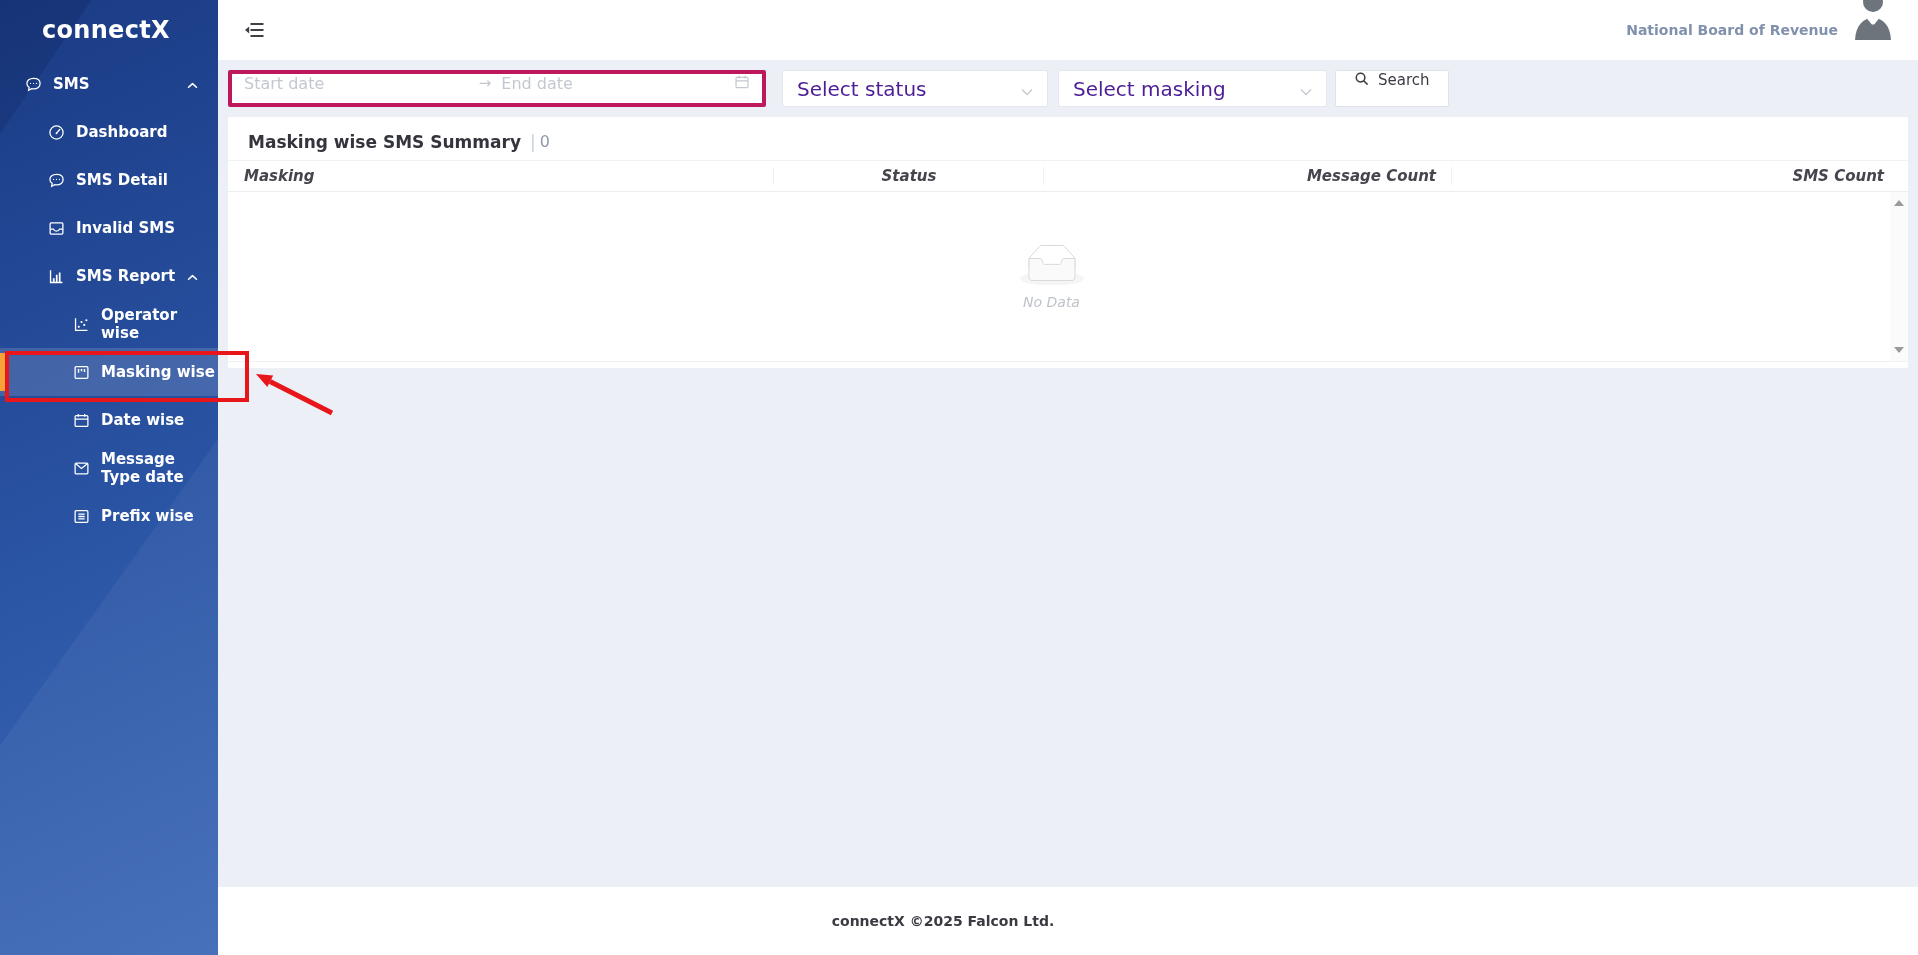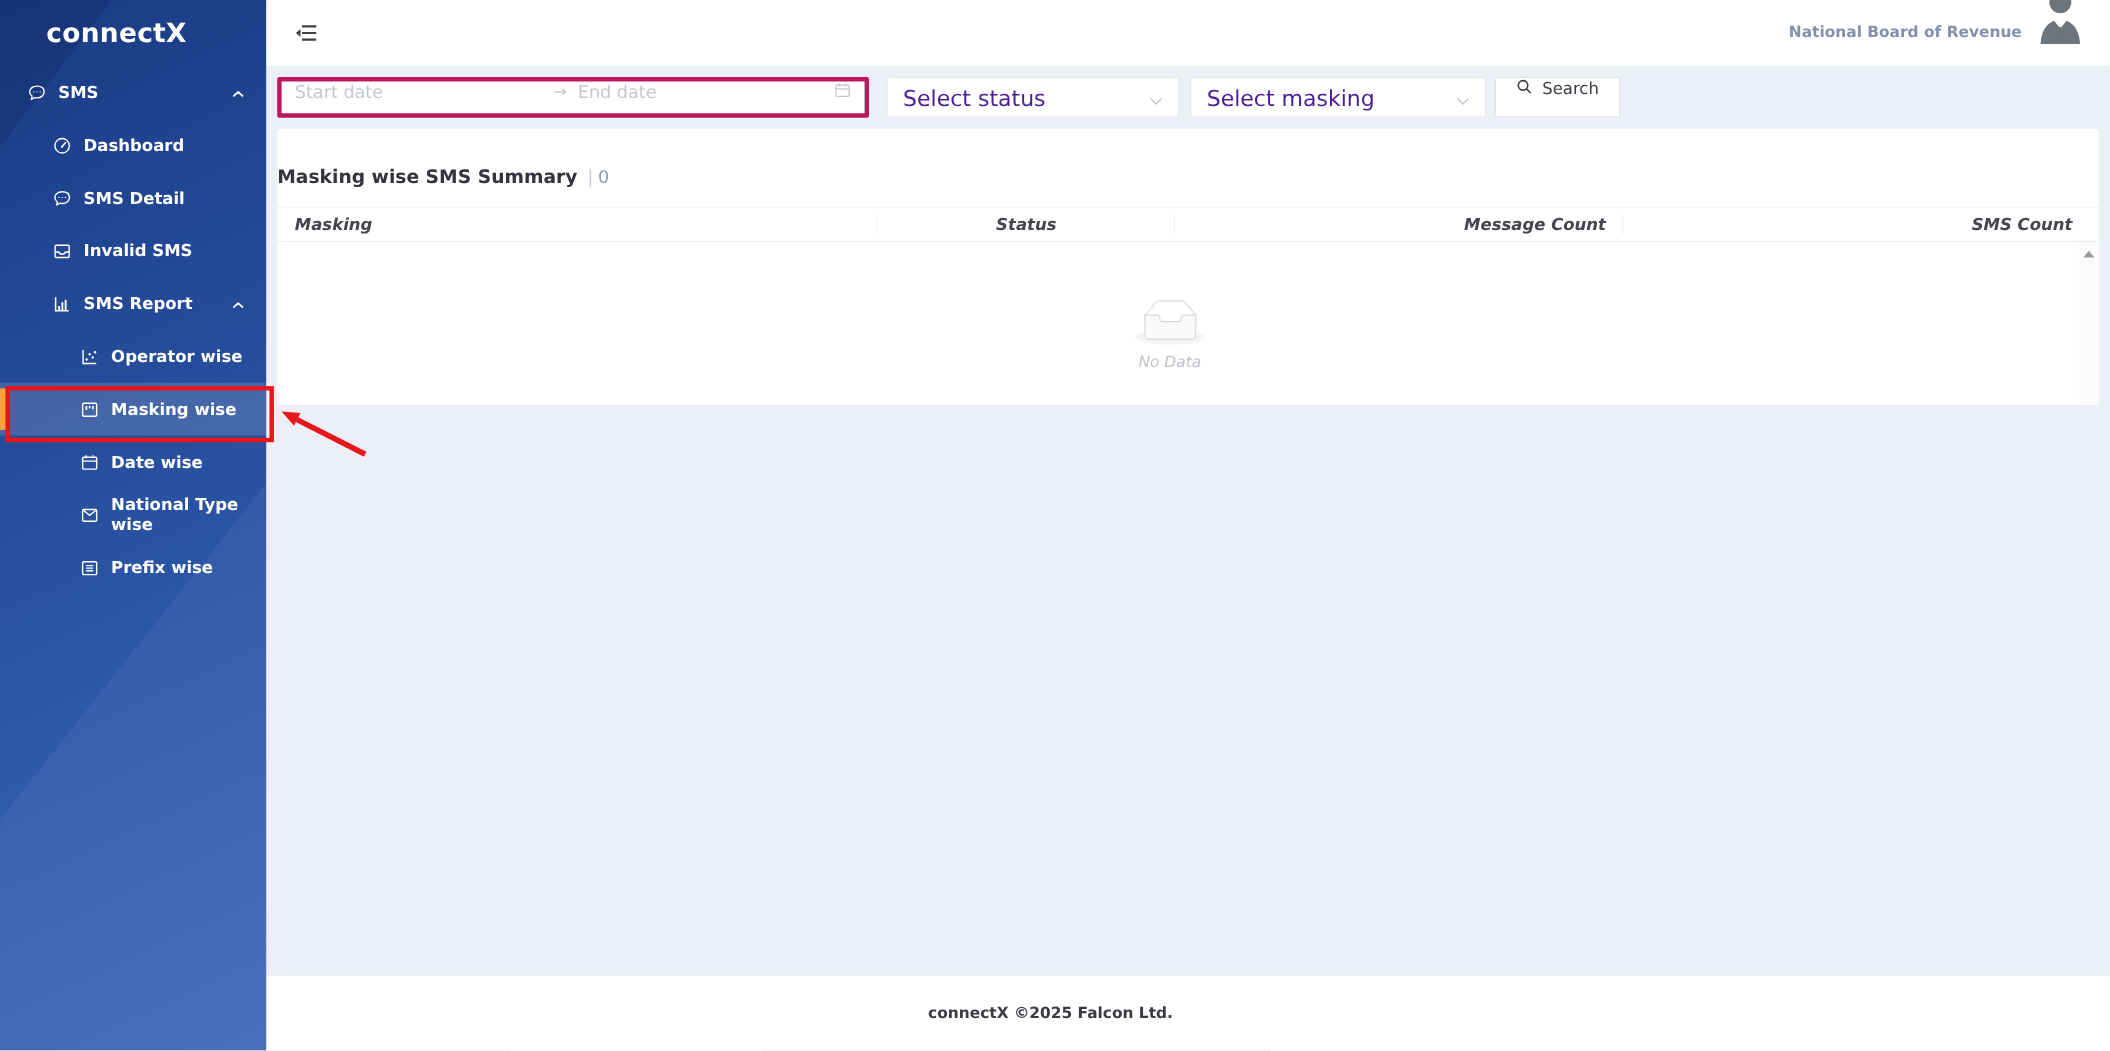--- a/index.html
+++ b/index.html
@@ -6,21 +6,21 @@
   html, body { width: 1918px; height: 955px; overflow: hidden; }
   body {
     font-family: "DejaVu Sans", "Liberation Sans", sans-serif;
     background: #eceff6;
     position: relative;
   }
   .layout { display: flex; width: 100%; height: 100%; }
 
   
   .sidebar {
-    width: 242px; flex: none; position: relative; overflow: hidden;
+    width: 218px; flex: none; position: relative; overflow: hidden;
     color: #fff; z-index: 2;
     background: linear-gradient(155deg, #1b3b85 0%, #2a54a4 55%, #3e6ab8 100%);
   }
   .sidebar::before {
     content: ""; position: absolute; inset: 0; pointer-events: none;
     background: rgba(255,255,255,0.05);
     clip-path: polygon(0 78%, 100% 46%, 100% 100%, 0 100%);
   }
   .sidebar::after {
     content: ""; position: absolute; inset: 0; pointer-events: none;
@@ -80,21 +80,21 @@
   .select-status { width: 266px; margin-right: 10px; }
   .select-masking { width: 269px; margin-right: 8px; }
   .search-btn {
     height: 37px; padding: 0 18px; background: #fff; border: 1px solid #dfe2e7; border-radius: 2px;
     display: flex; gap: 9px; cursor: pointer;
     font-family: inherit; font-size: 15px; color: #3b3b43;
   }
 
   
   .card { background: #fff; border-radius: 2px; height: 251px; flex: none; overflow: hidden; }
-  .card-head { height: 43px; display: flex; padding: 6px 14px 0 0; margin-top: 28px; }
+  .card-head { height: 43px; display: flex; align-items: center; padding: 6px 14px 0 20px; }
   .card-title { font-size: 17px; font-weight: bold; color: #34343d; }
   .card-divider { color: #c9cfda; font-size: 17px; margin: 0 4px 0 9px; }
   .card-count { color: #8f99ab; font-size: 16px; }
   .thead {
     height: 32px; display: flex; align-items: center;
     border-top: 1px solid #f0f1f3; border-bottom: 1px solid #eceef1; padding-right: 18px; font-style: italic;
   }
   .th { font-size: 15px; font-weight: 600; color: #45454e; padding: 0 16px; position: relative; }
   .th-masking { width: 546px; text-align: left; }
   .th-status { width: 270px; text-align: center; }
@@ -239,21 +239,21 @@
         <span>Date wise</span>
       </div>
 
       <div class="menu-item mi-l2">
         <span class="mi-icon">
           <svg width="17" height="17" viewBox="0 0 16 16" fill="none" stroke="currentColor" stroke-width="1.2">
             <rect x="2" y="3" width="12" height="10" rx="1"></rect>
             <path d="M2.6 3.6L8 8l5.4-4.4"></path>
           </svg>
         </span>
-        <span>National Type wise</span>
+        <span>Message Type date</span>
       </div>
 
       <div class="menu-item mi-l2">
         <span class="mi-icon">
           <svg width="17" height="17" viewBox="0 0 16 16" fill="none" stroke="currentColor" stroke-width="1.2">
             <rect x="2" y="2.5" width="12" height="11" rx="1"></rect>
             <path d="M5 5.8h6M5 8h6M5 10.2h6"></path>
           </svg>
         </span>
         <span>Prefix wise</span>

